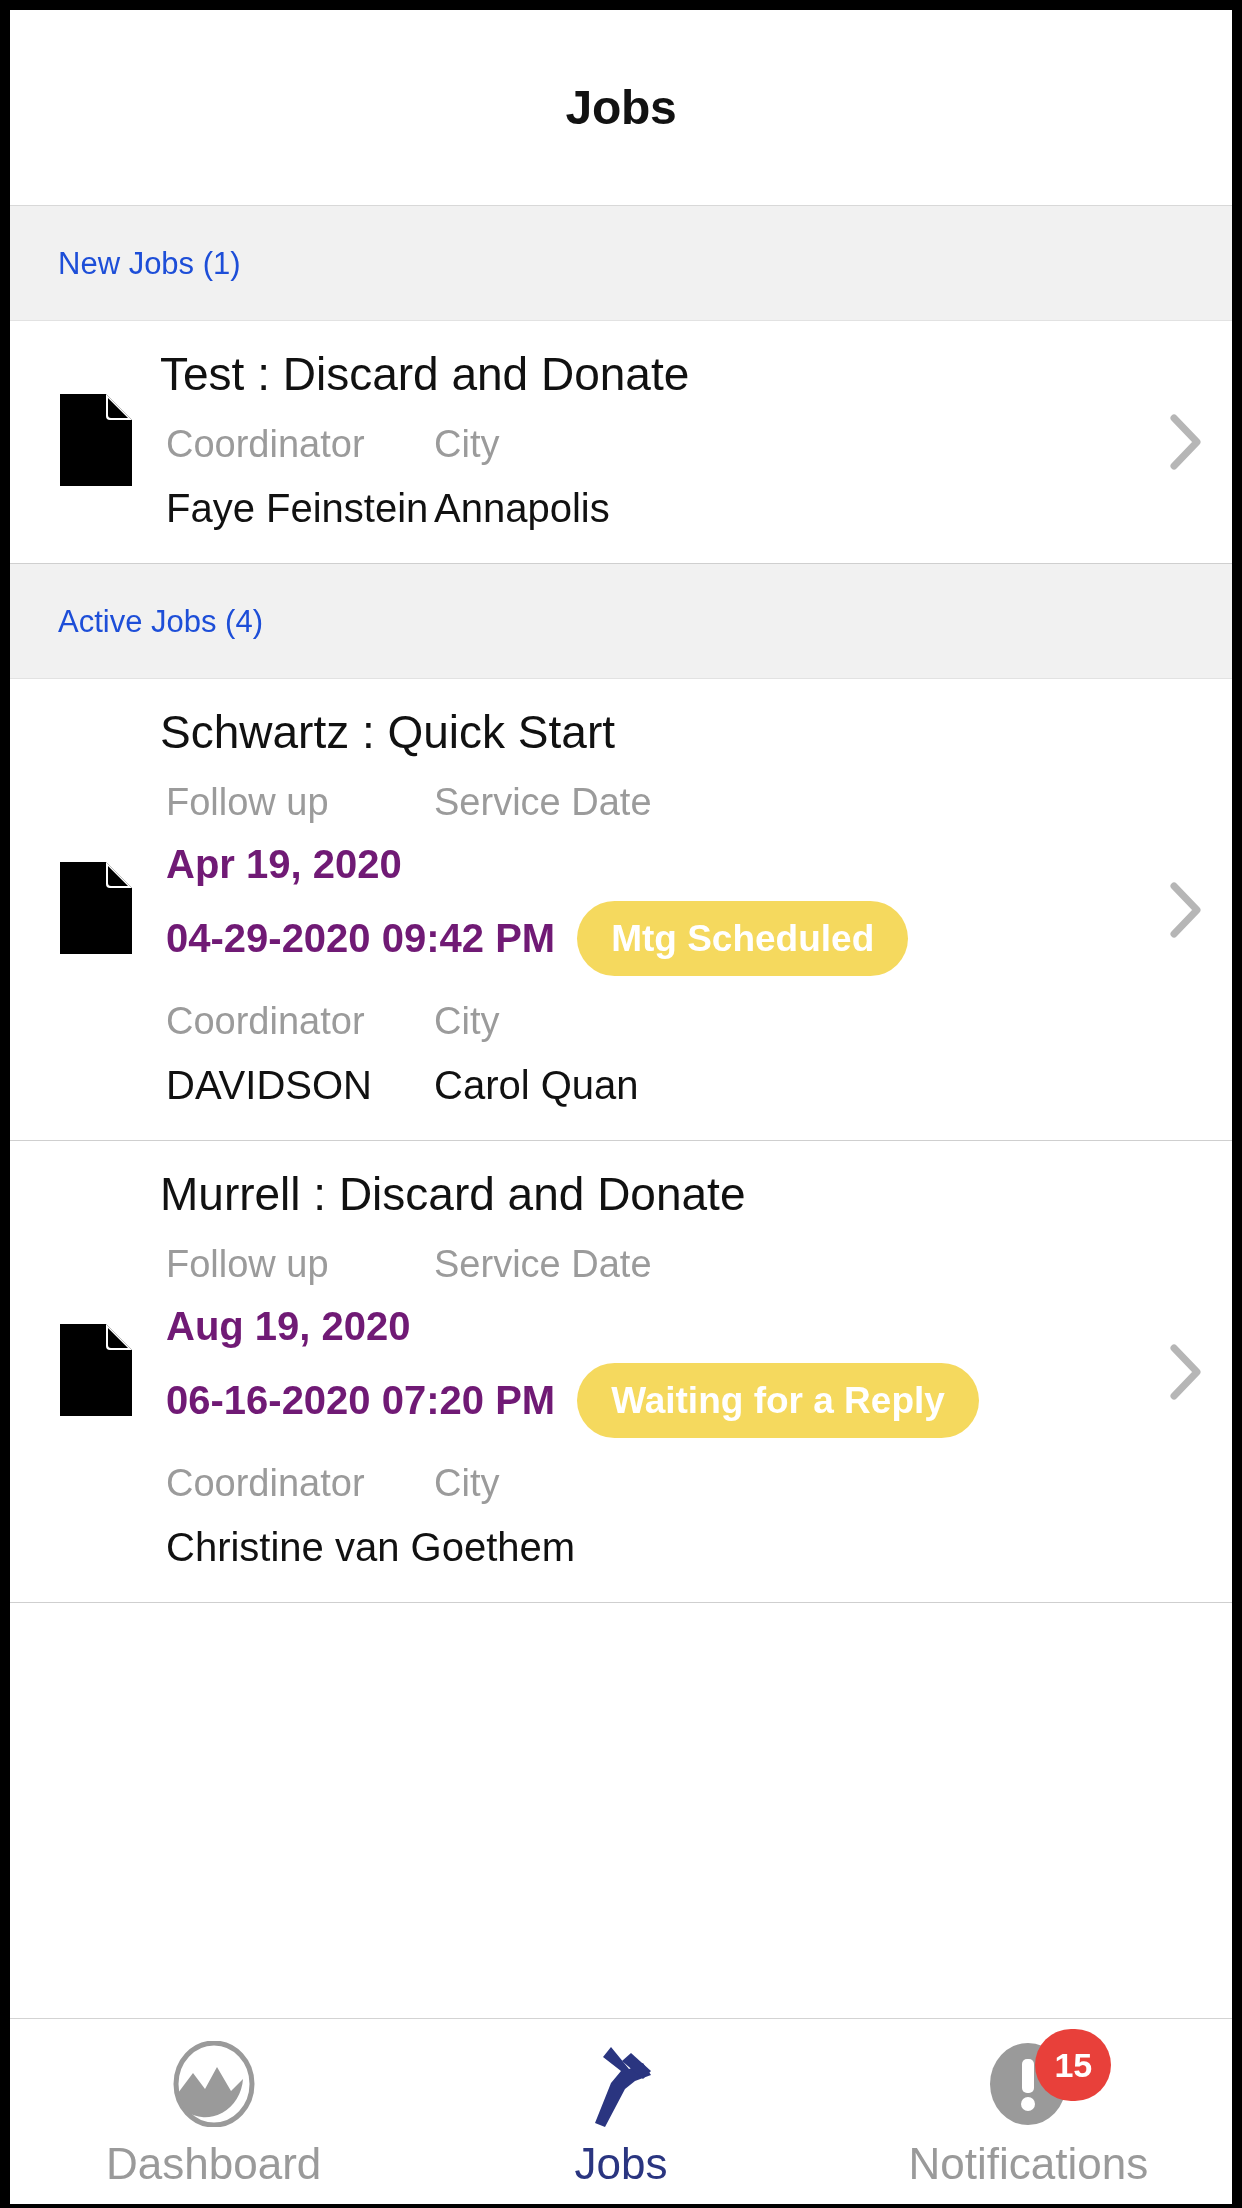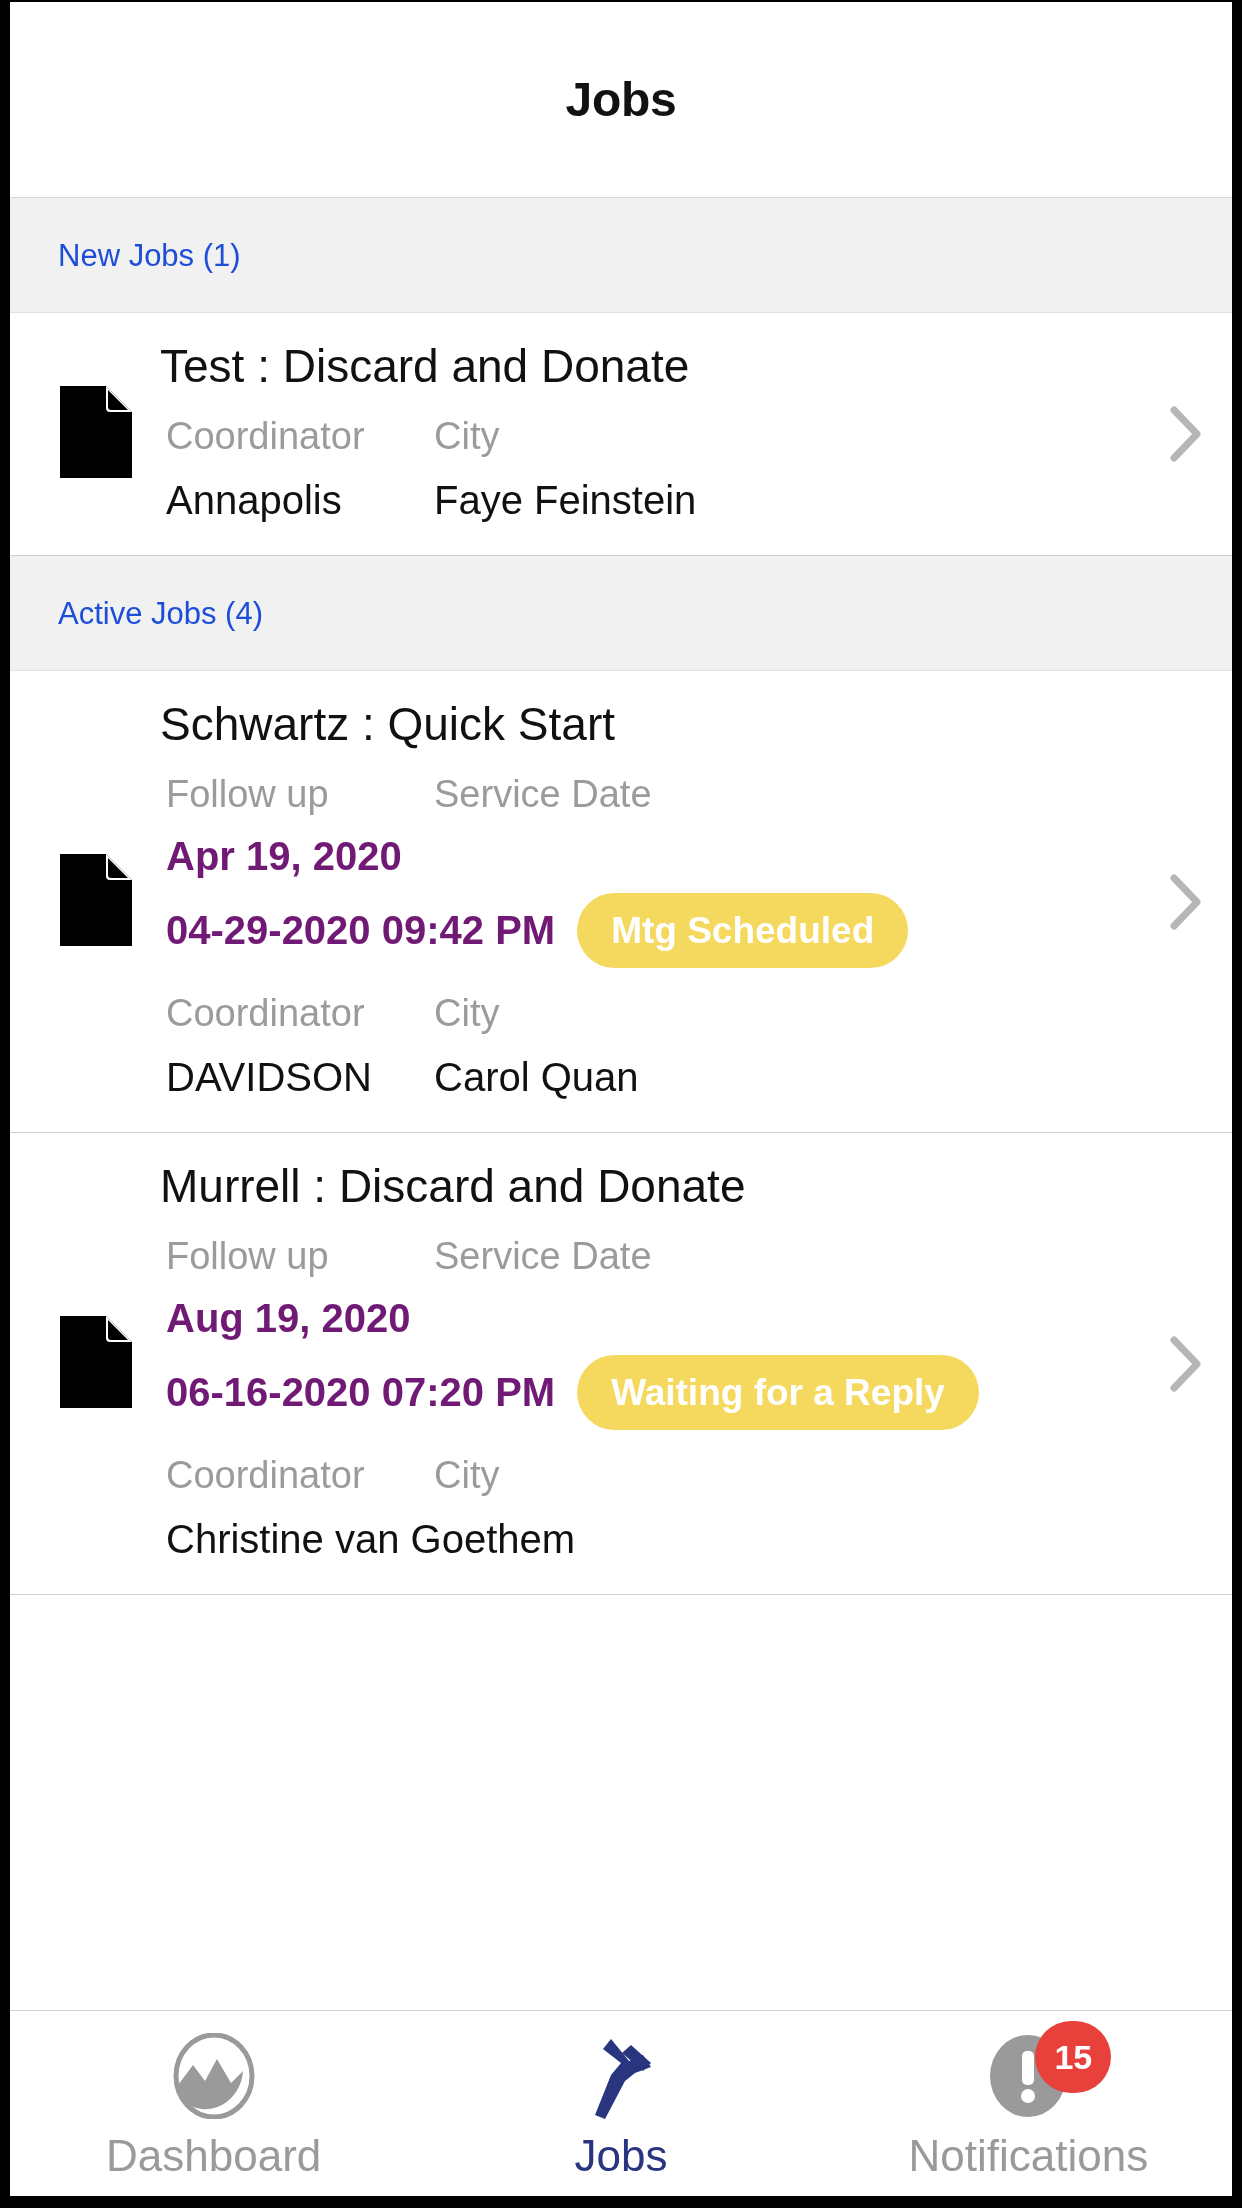--- a/index.html
+++ b/index.html
@@ -9,21 +9,21 @@
     font-family: "Liberation Sans", sans-serif;
     overflow: hidden;
   }
   .device {
     position: relative;
     width: 1242px; height: 2208px;
     background: #000;
   }
   .screen {
     position: absolute;
-    left: 10px; top: 2px;
+    left: 10px; top: 10px;
     width: 1222px; height: 2194px;
     background: #fff;
     overflow: hidden;
     display: flex;
     flex-direction: column;
   }
 
   
   .header {
     height: 196px;
@@ -214,22 +214,22 @@
               <path d="M46 0 L72 26 H50 A4 4 0 0 1 46 22 Z" fill="#fff"></path>
               <path d="M48 4 L68 24 H51 A3 3 0 0 1 48 21 Z" fill="#000"></path>
             </svg>
           </span>
         </div>
         <div class="job-body">
           <div class="job-title">Test : Discard and Donate</div>
           <div class="kv-grid">
             <div class="kv-label">Coordinator</div>
             <div class="kv-label">City</div>
+            <div class="kv-value">Faye Feinstein</div>
             <div class="kv-value">Annapolis</div>
-            <div class="kv-value">Faye Feinstein</div>
           </div>
         </div>
         <div class="chevron">
           <svg width="34" height="56" viewBox="0 0 34 56">
               <path d="M5 4 L28 28 L5 52" stroke="#b6b6b6" stroke-width="7" fill="none" stroke-linecap="round" stroke-linejoin="round"></path>
             </svg>
         </div>
       </div>
 
       <div class="section-header">

